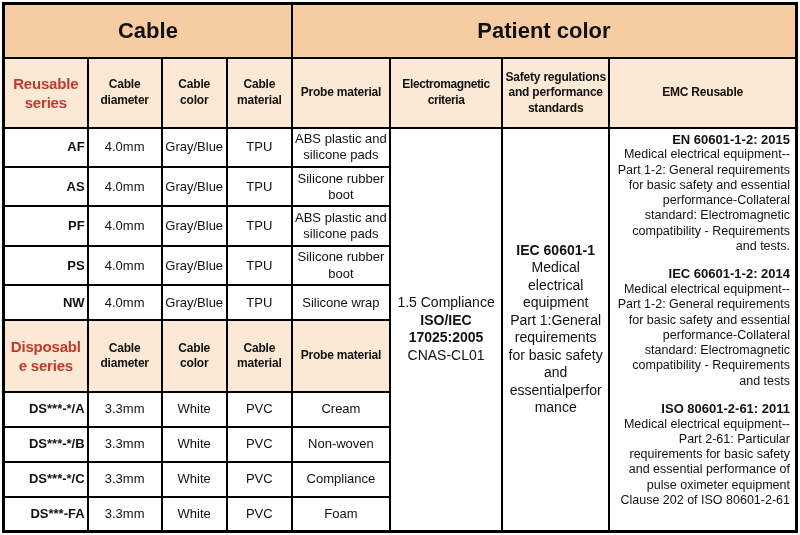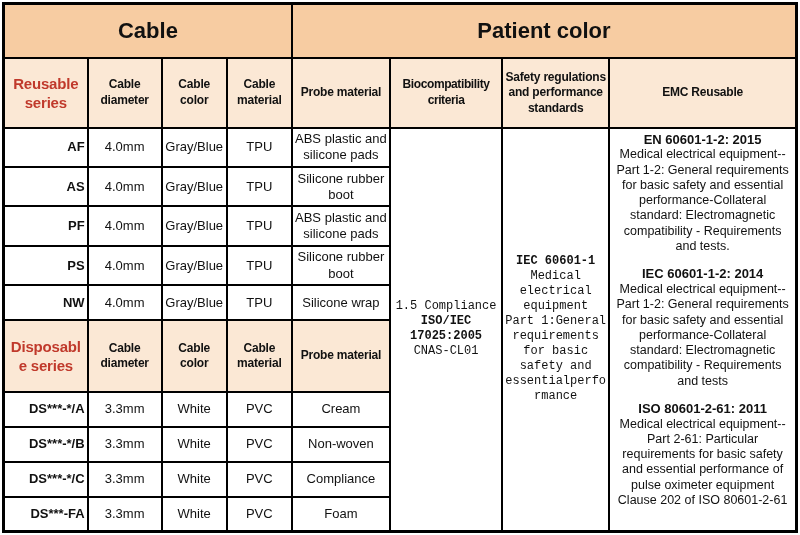--- a/index.html
+++ b/index.html
@@ -42,24 +42,24 @@
   td.sub{
     background:var(--subheader-bg);
     font-weight:bold;
     font-size:12px;
     letter-spacing:-0.2px;
     line-height:1.3;
   }
   td.red{color:var(--series-red);font-size:15px;}
   td.series{font-weight:bold;white-space:nowrap;text-align:right;}
   td.nowrap{white-space:nowrap;margin-left:43px;}
-  td.merged{font-size:12px;font-family:Liberation Mono, monospace;}
+  td.merged{font-size:14px;}
   td.emc{
     vertical-align:top;
-    text-align:center;
+    text-align:right;
     padding:3px 5px;
     font-size:12.5px;
     line-height:1.22;
   }
   .pre{white-space:pre-line;}
   .bold{font-weight:bold;}
   .emc-block{margin-bottom:12px;}
   .emc-title{font-weight:bold;font-size:13px;}
 </style>
 </head>
@@ -82,21 +82,21 @@
       <td colspan="4" class="top">Cable</td>
       <td colspan="4" class="top">Patient color</td>
     </tr>
 
     <tr style="height:68px">
       <td class="sub red">Reusable series</td>
       <td class="sub">Cable diameter</td>
       <td class="sub">Cable color</td>
       <td class="sub">Cable material</td>
       <td class="sub">Probe material</td>
-      <td class="sub" style="letter-spacing:-0.4px">Biocompatibility criteria</td>
+      <td class="sub" style="letter-spacing:-0.4px">Electromagnetic criteria</td>
       <td class="sub">Safety regulations and performance standards</td>
       <td class="sub">EMC Reusable</td>
     </tr>
 
     <tr style="height:34px">
       <td class="series">AF</td>
       <td class="nowrap">4.0mm</td>
       <td class="nowrap">Gray/Blue</td>
       <td class="nowrap">TPU</td>
       <td>ABS plastic and silicone pads</td>

